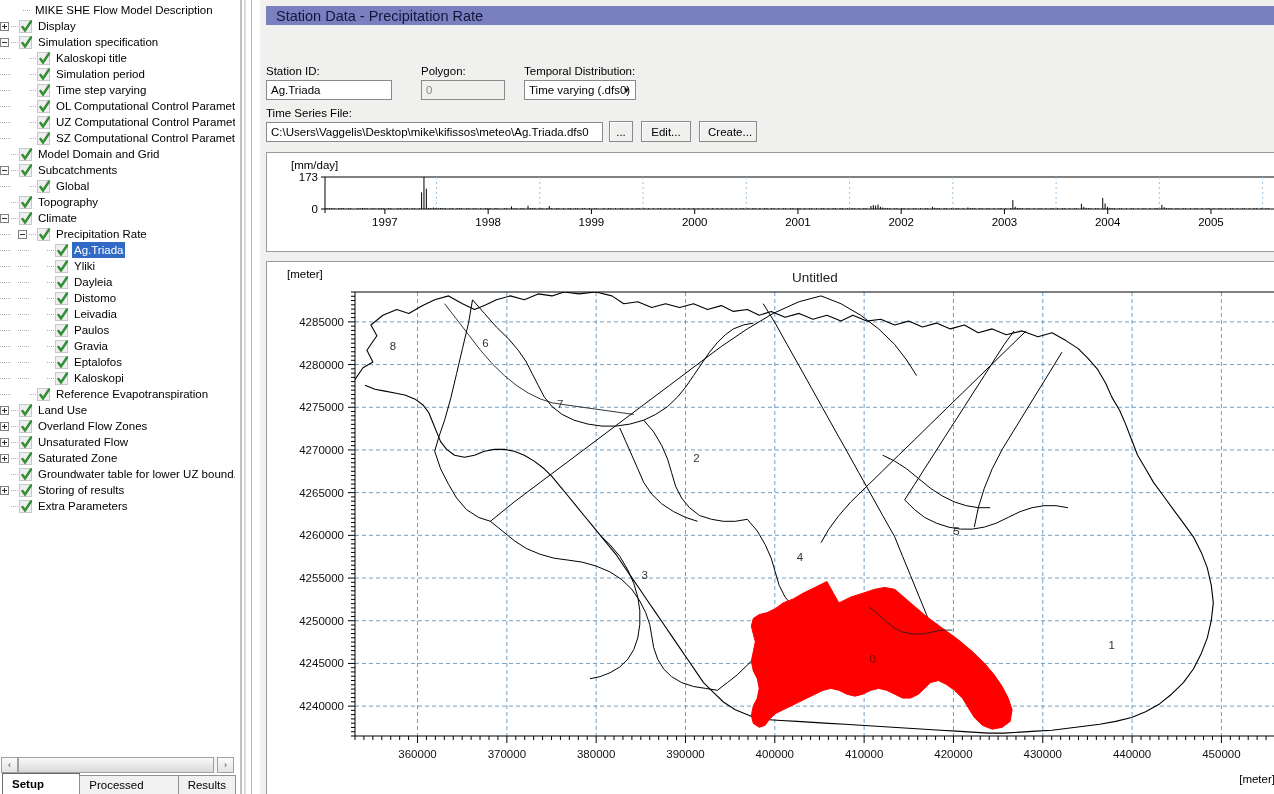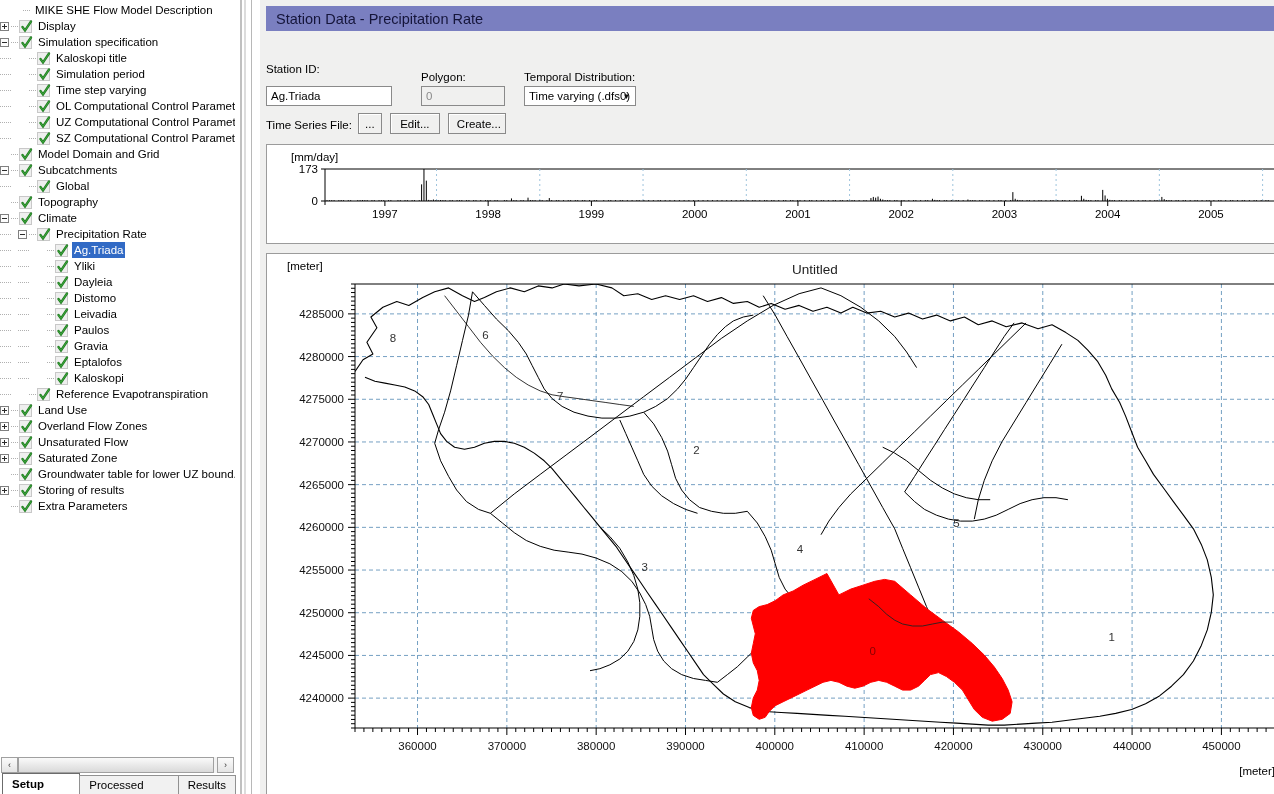--- a/index.html
+++ b/index.html
@@ -641,40 +641,41 @@
     <div class="bar2"></div>
     <div class="bar3"></div>
   </div>
 
   <div id="right-panel">
 
     <div id="title-bar">Station Data - Precipitation Rate</div>
 
     <div id="form-area">
       <div class="frow" style="gap:0;">
-        <div class="fgroup" style="width:132px;gap:8px;">
+        <div class="fgroup" style="width:132px;">
           <div class="flabel">Station ID:</div>
           <input class="finput" style="width: 126px;" value="Ag.Triada">
         </div>
         <div class="fgroup" style="width:103px; margin-left:23px;">
           <div class="flabel">Polygon:</div>
           <input class="finput dis" style="width: 84px;" readonly="" value="0">
         </div>
         <div class="fgroup" style="width:136px;margin-top:32px;">
           <div class="flabel">Temporal Distribution:</div>
           <div class="fselect" style="width:112px;">
             <span>Time varying (.dfs0)</span>
             <span class="arrow">▼</span>
           </div>
         </div>
       </div>
 
       <div class="frow" style="margin-top:7px; align-items:flex-end;">
         <div class="fgroup">
           <div class="flabel">Time Series File:</div>
+          <input class="finput" style="width: 337px;" value="C:\Users\Vaggelis\Desktop\mike\kifissos\meteo\Ag.Triada.dfs0">
         </div>
         <button class="fbtn" style="margin-left:6px; width:24px; padding:0;">...</button>
         <button class="fbtn" style="margin-left:8px; width:50px;">Edit...</button>
         <button class="fbtn" style="margin-left:8px; width:58px;">Create...</button>
       </div>
     </div>
 
     <div class="panel" id="ts-panel">
       <svg id="ts-svg" width="1012" height="98" viewBox="0 0 1012 98">
           <text x="24" y="16" font-size="11.5" fill="#000" font-family="&quot;Liberation Sans&quot;, sans-serif">[mm/day]</text>

